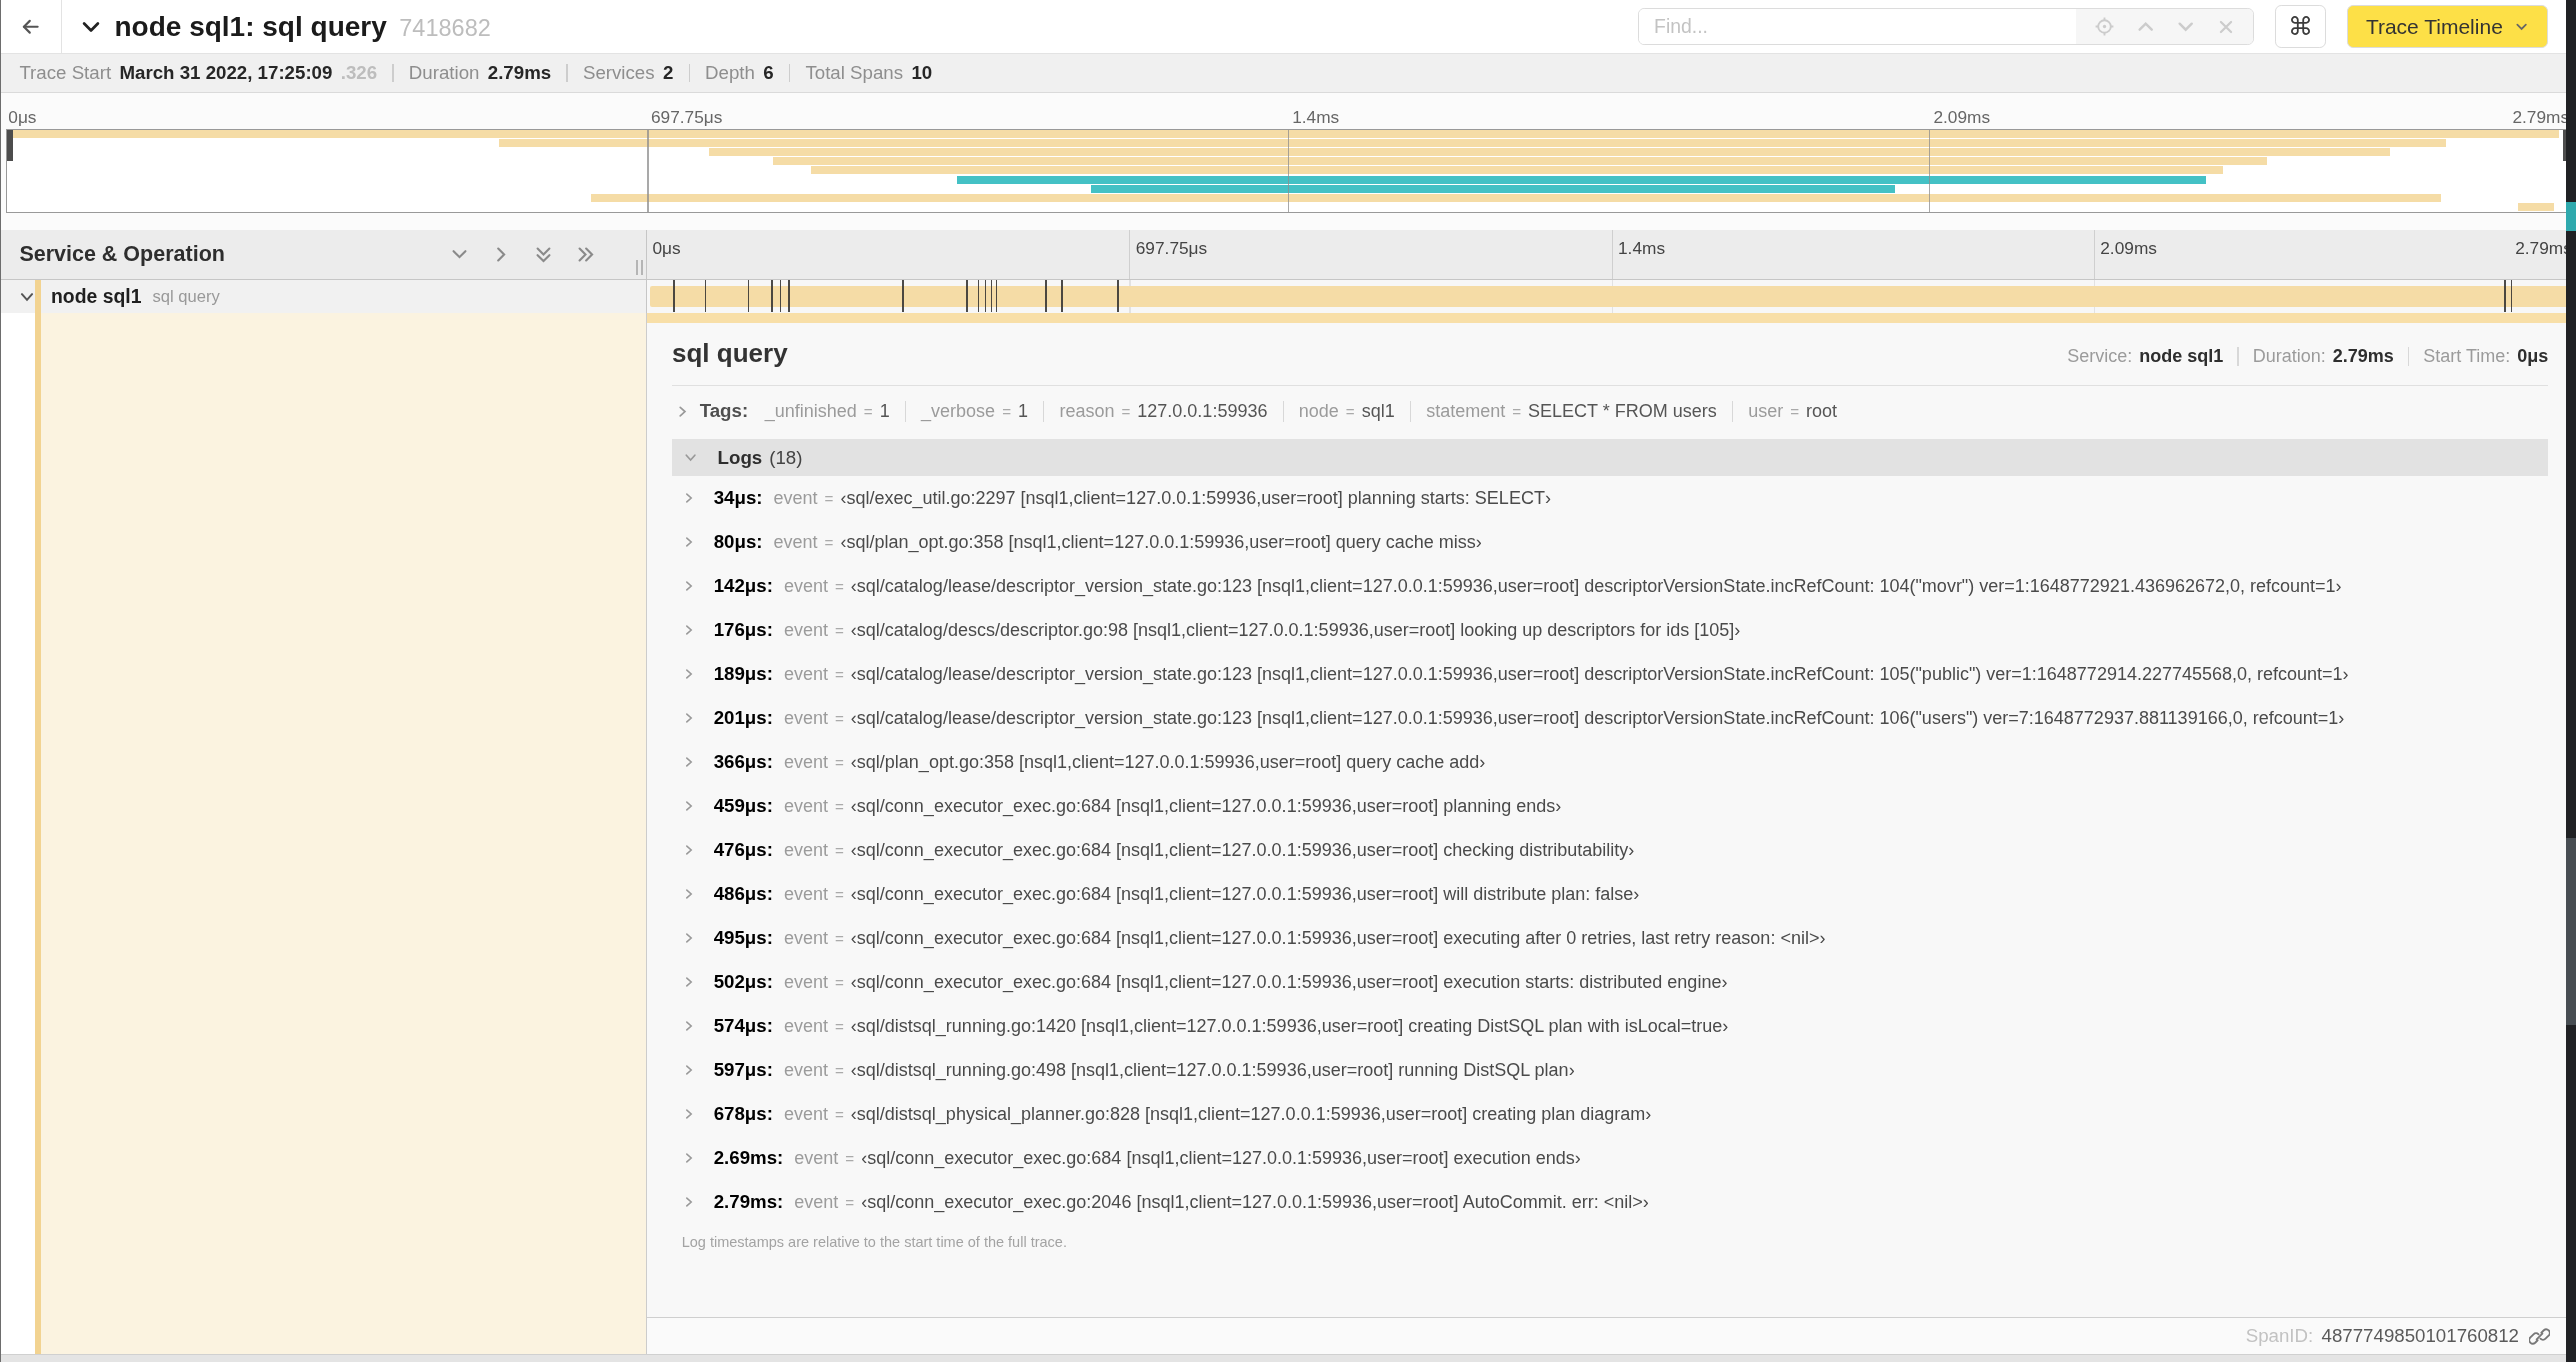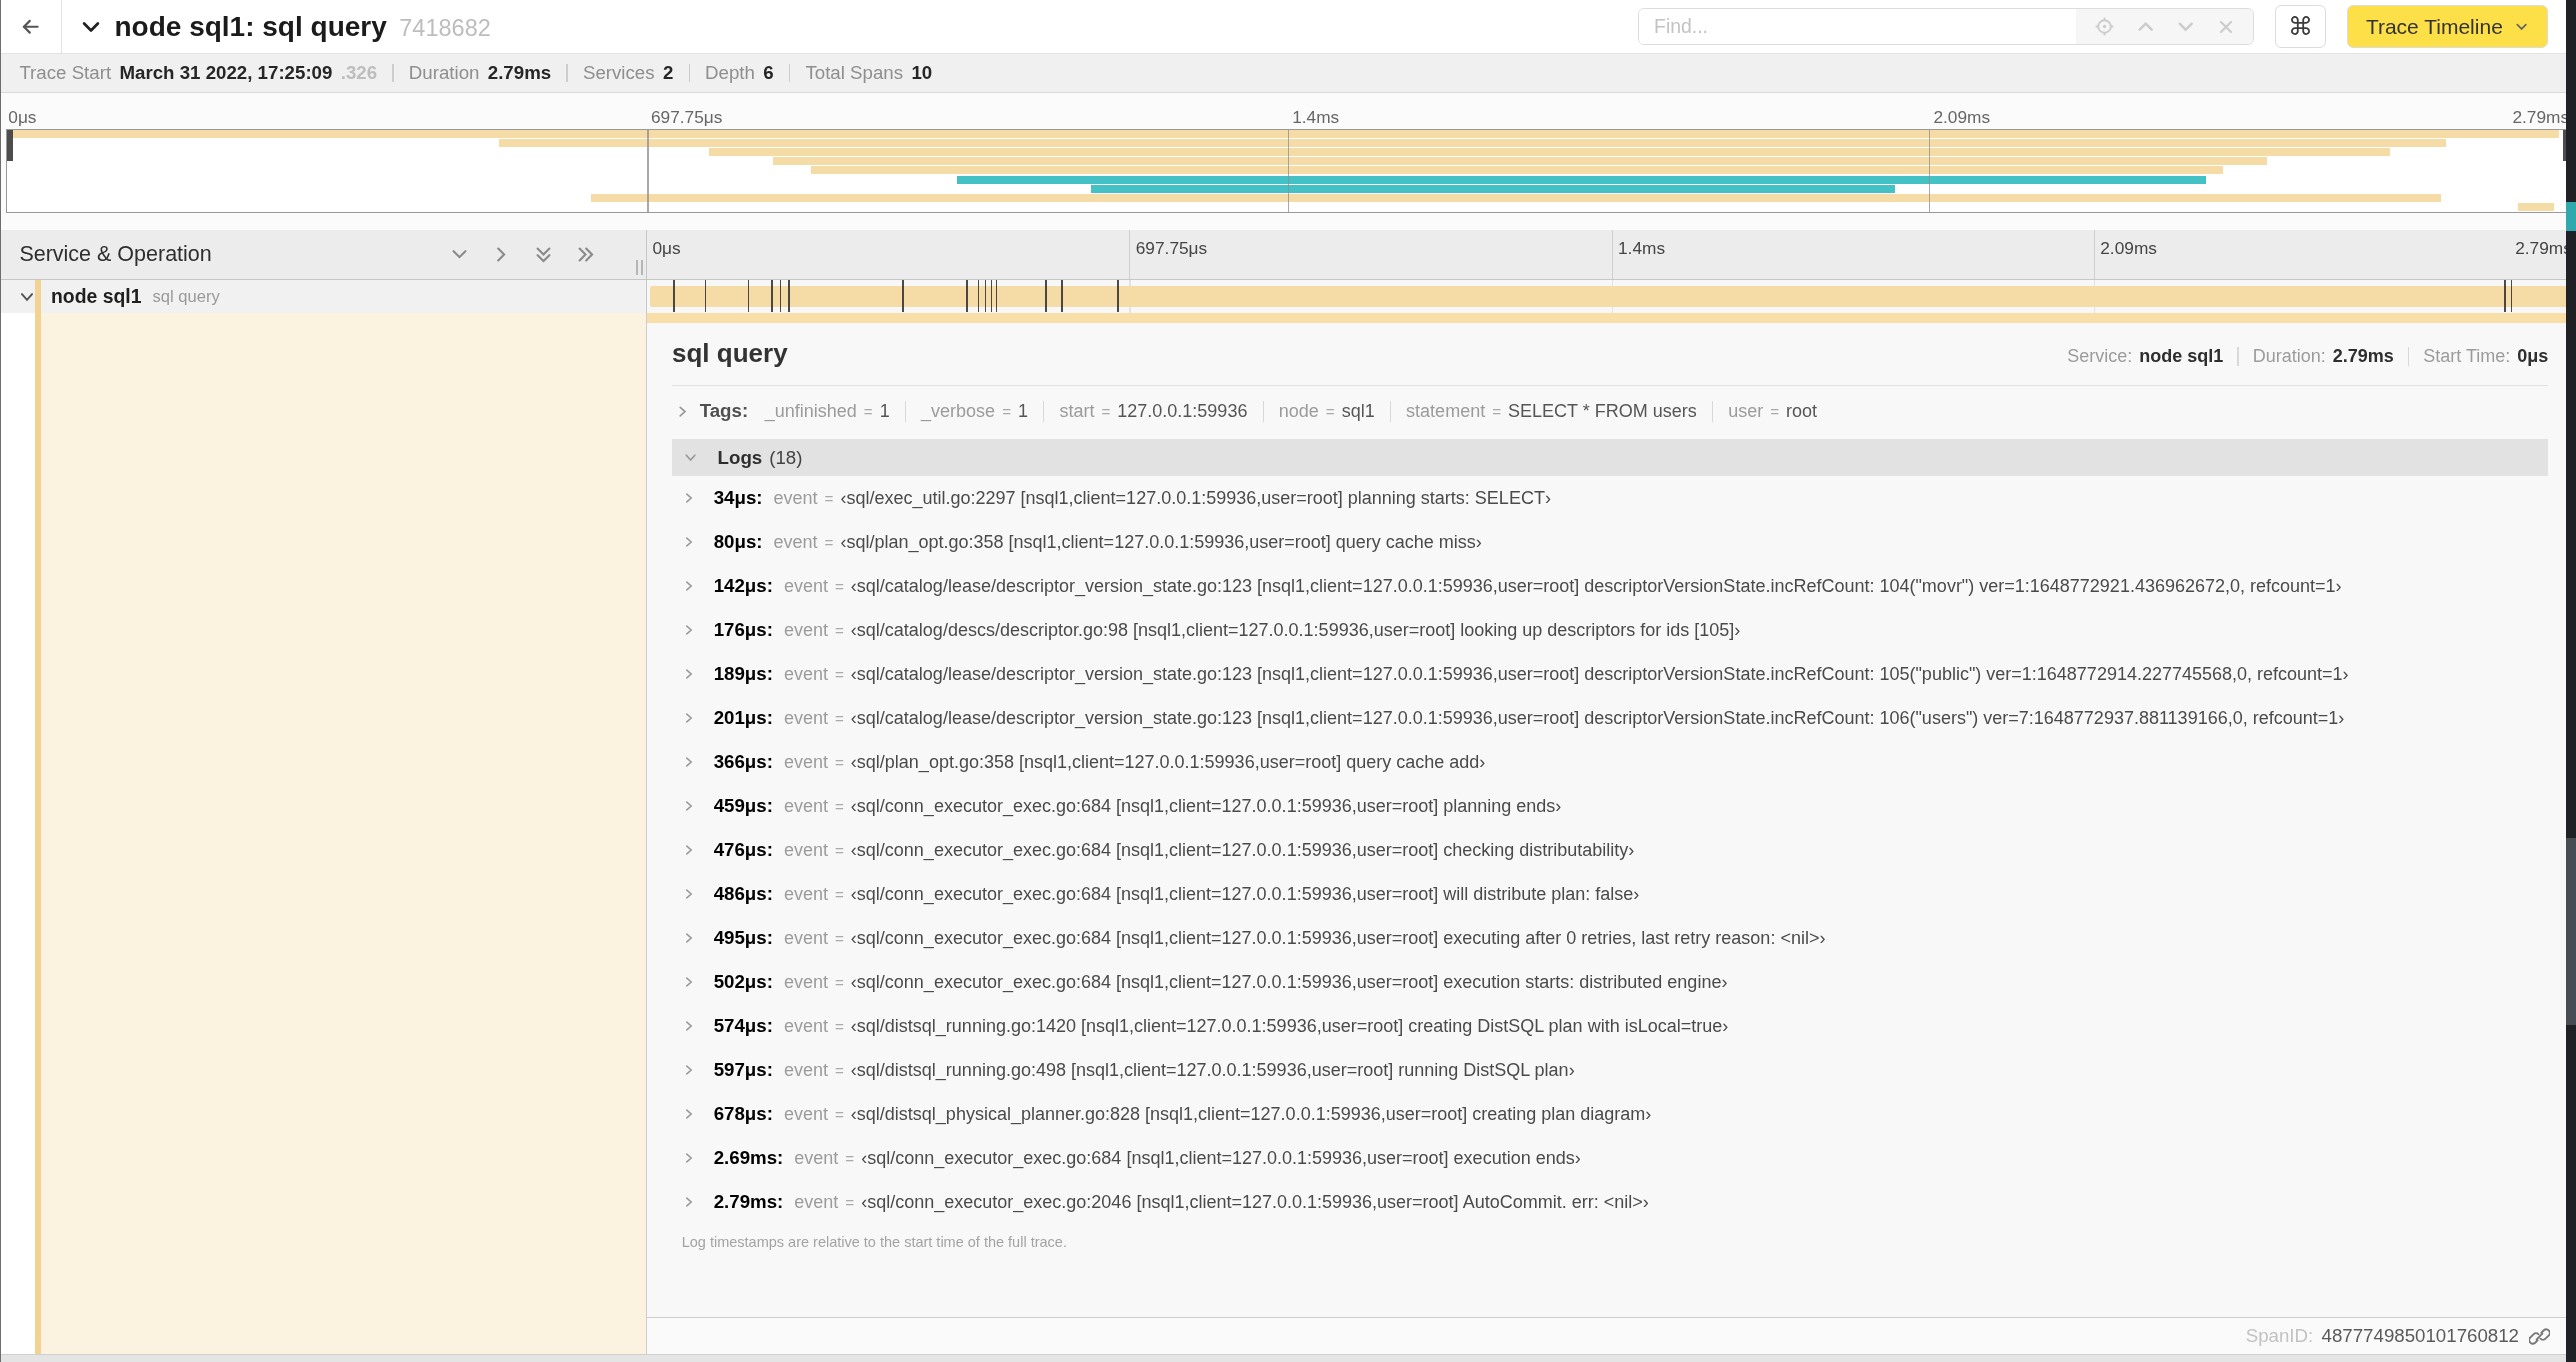--- a/index.html
+++ b/index.html
@@ -58,21 +58,21 @@
   .mm-bar { position: absolute; }
   .mm-grid { position: absolute; top: 0; bottom: 0; width: 1.4px; background: rgba(140,140,140,.75); z-index: 3; }
   .mm-grid.g1 { left: 25%; } .mm-grid.g2 { left: 50%; } .mm-grid.g3 { left: 75%; }
   .mm-handle { position: absolute; top: 0; width: 6.2px; height: 30.5px; background: #4d4d4d; z-index: 4; cursor: col-resize; }
   .mm-handle.left { left: 0; } .mm-handle.right { right: 0; }
 
   
   .grid-header { height: 50px; display: flex; flex: 0 0 auto; border-bottom: 1.4px solid #c6c6c6; }
   .gh-left { width: 647px; background: #ececec; border-right: 1.4px solid #c6c6c6; display: flex;
              align-items: center; padding: 0 19.4px; position: relative; }
-  .gh-title { font-size: 21.5px; font-weight: 400; color: #2e2e2e; }
+  .gh-title { font-size: 21.5px; font-weight: 700; color: #2e2e2e; }
   .gh-icons { margin-left: auto; display: flex; align-items: center; gap: 21px; color: #8a8a8a; padding-right: 30.5px; }
   .gh-icons .icon-btn { display: flex; cursor: pointer; }
   .col-grip { position: absolute; right: 2.8px; bottom: 4.2px; display: flex; gap: 3.5px; cursor: col-resize; }
   .col-grip i { display: block; width: 2.1px; height: 15.2px; background: #b5b5b5; }
   .gh-right { flex: 1; background: #ececec; display: flex; position: relative; font-size: 17.3px; color: #444; }
   .tl-cell { width: 25%; border-left: 1.4px solid #cfcfcf; padding: 8.3px 0 0 5.5px; }
   .tl-cell.first { border-left: none; }
   .tl-last { position: absolute; right: 4.2px; top: 8.3px; }
 
   
@@ -388,21 +388,21 @@
                   <span class="tag-val">1</span>
                 </span>
 
                 <span class="tag-item">
                   <span class="tag-key">_verbose</span>
                   <span class="tag-eq">=</span>
                   <span class="tag-val">1</span>
                 </span>
 
                 <span class="tag-item">
-                  <span class="tag-key">start</span>
+                  <span class="tag-key">reason</span>
                   <span class="tag-eq">=</span>
                   <span class="tag-val">127.0.0.1:59936</span>
                 </span>
 
                 <span class="tag-item">
                   <span class="tag-key">node</span>
                   <span class="tag-eq">=</span>
                   <span class="tag-val">sql1</span>
                 </span>
 

